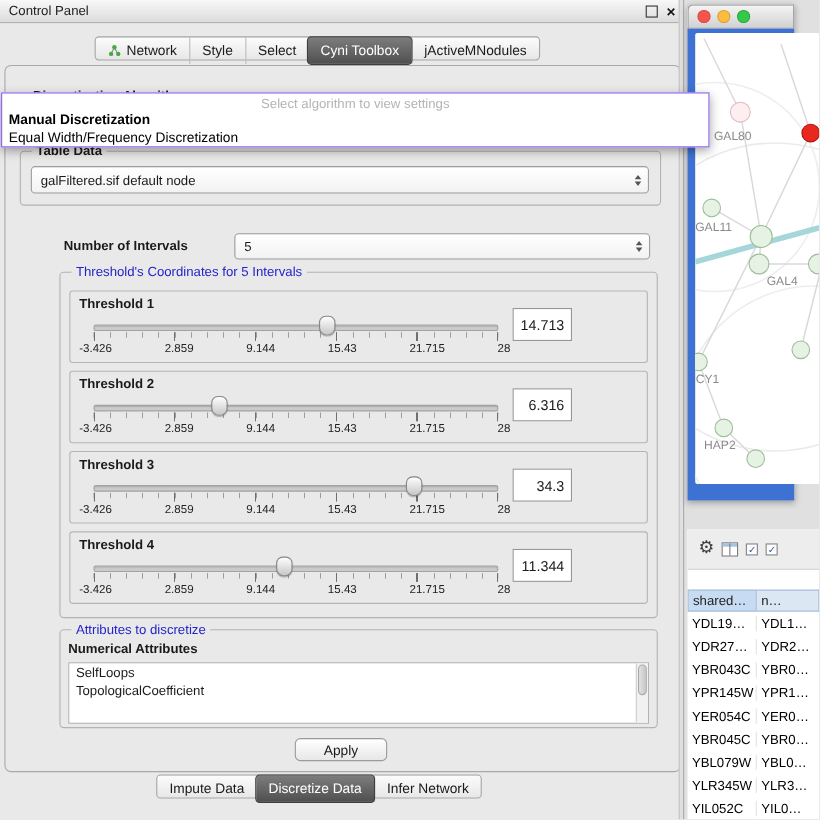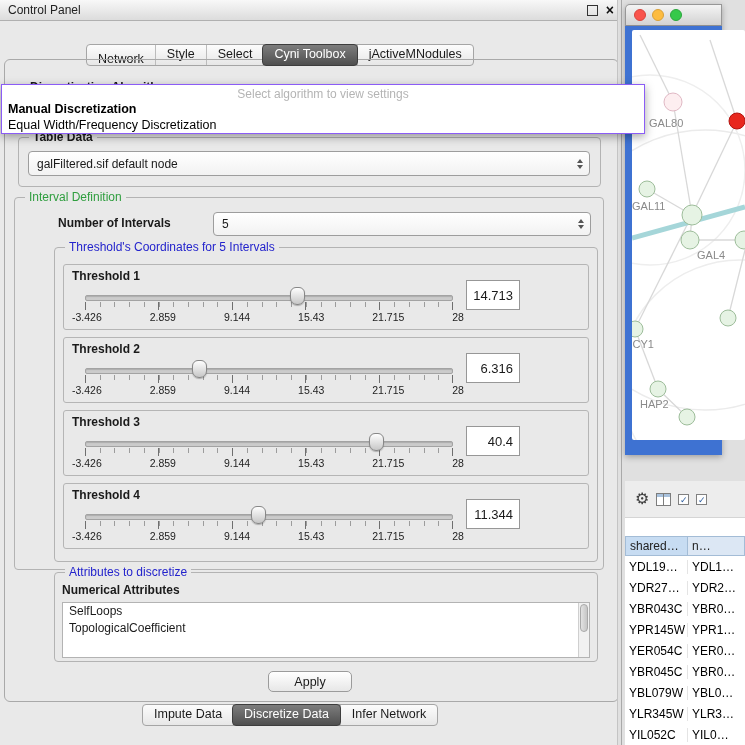--- a/index.html
+++ b/index.html
@@ -11,21 +11,21 @@
   .cp-titlebar{left:0;top:0;width:620px;height:20px;
     background:linear-gradient(#f8f8f8,#dcdcdc);border-bottom:1px solid #b0b0b0;
     display:flex;align-items:center;font-size:12px;color:#222;padding:0;}
   .cp-title{padding-left:8px;}
   .tb-icons{position:absolute;right:6px;top:0;height:20px;display:flex;align-items:center;gap:8px;}
   .float-box{width:9px;height:9px;border:1.5px solid #333;}
   .close-x{font-size:14px;font-weight:bold;color:#111;line-height:1;}
 
   .tabstrip{display:inline-flex;align-items:stretch;border:1px solid #a5a5a5;border-radius:4px;
     background:linear-gradient(#fcfcfc,#e7e7e7);font-size:12.5px;height:22px;box-sizing:border-box;}
-  .tab{padding:2px 11px;display:flex;align-items:center;gap:5px;color:#1a1a1a;white-space:nowrap;flex-direction:column;}
+  .tab{padding:12px 11px;display:flex;align-items:center;gap:5px;color:#1a1a1a;white-space:nowrap;}
   .tab + .tab{border-left:1px solid #bcbcbc;}
   .tab.dark{background:linear-gradient(#7d7d7d,#4f4f4f);color:#fff;border:1px solid #3d3d3d;
     border-radius:4px;margin:-1px -1px;position:relative;z-index:2;}
 
   .cp-outer{left:4px;top:59px;width:613px;height:641px;border:1px solid #a9a9a9;border-radius:6px;}
 
   .group{position:absolute;border:1px solid #b3b3b3;border-radius:4px;box-sizing:border-box;}
   .group-title{position:absolute;top:-8px;left:10px;background:#e9e9e9;padding:0 4px;
     font-size:12px;white-space:nowrap;}
   .gt-bold{font-weight:bold;}
@@ -190,23 +190,20 @@
     <span class="group-title gt-bold">Table Data</span>
   </div>
   <div class="combo" style="left:28px;top:151px;width:562px;height:25px;">
     <span>galFiltered.sif default node</span>
     <span class="combo-arrows">
         <span class="tri-up"></span>
         <span class="tri-down"></span>
       </span>
   </div>
 
-  <div class="group" style="left:14px;top:197px;width:590px;height:373px;">
-    <span class="group-title gt-green">Interval Definition</span>
-  </div>
   <span class="abs label-b" style="left:58px;top:216px;">Number of Intervals</span>
   <div class="combo" style="left:213px;top:212px;width:378px;height:24px;">
     <span>5</span>
     <span class="combo-arrows">
         <span class="tri-up"></span>
         <span class="tri-down"></span>
       </span>
   </div>
 
   <div class="group" style="left:54px;top:247px;width:544px;height:315px;">
@@ -260,21 +257,21 @@
             <div class="slider-thumb" style="left: 78.9983%;"></div>
           </div>
           <div class="scale">
             <span>-3.426</span>
             <span>2.859</span>
             <span>9.144</span>
             <span>15.43</span>
             <span>21.715</span>
             <span>28</span>
           </div>
-          <div class="valbox">40.4</div>
+          <div class="valbox">34.3</div>
         </div>
 
         <div class="threshold-panel">
           <span class="tp-label">Threshold 4</span>
           <div class="slider-area">
             <div class="slider-track"></div>
             <div class="ticks-minor"></div>
             <div class="ticks-major"></div>
             <div class="slider-thumb" style="left: 46.9993%;"></div>
           </div>

